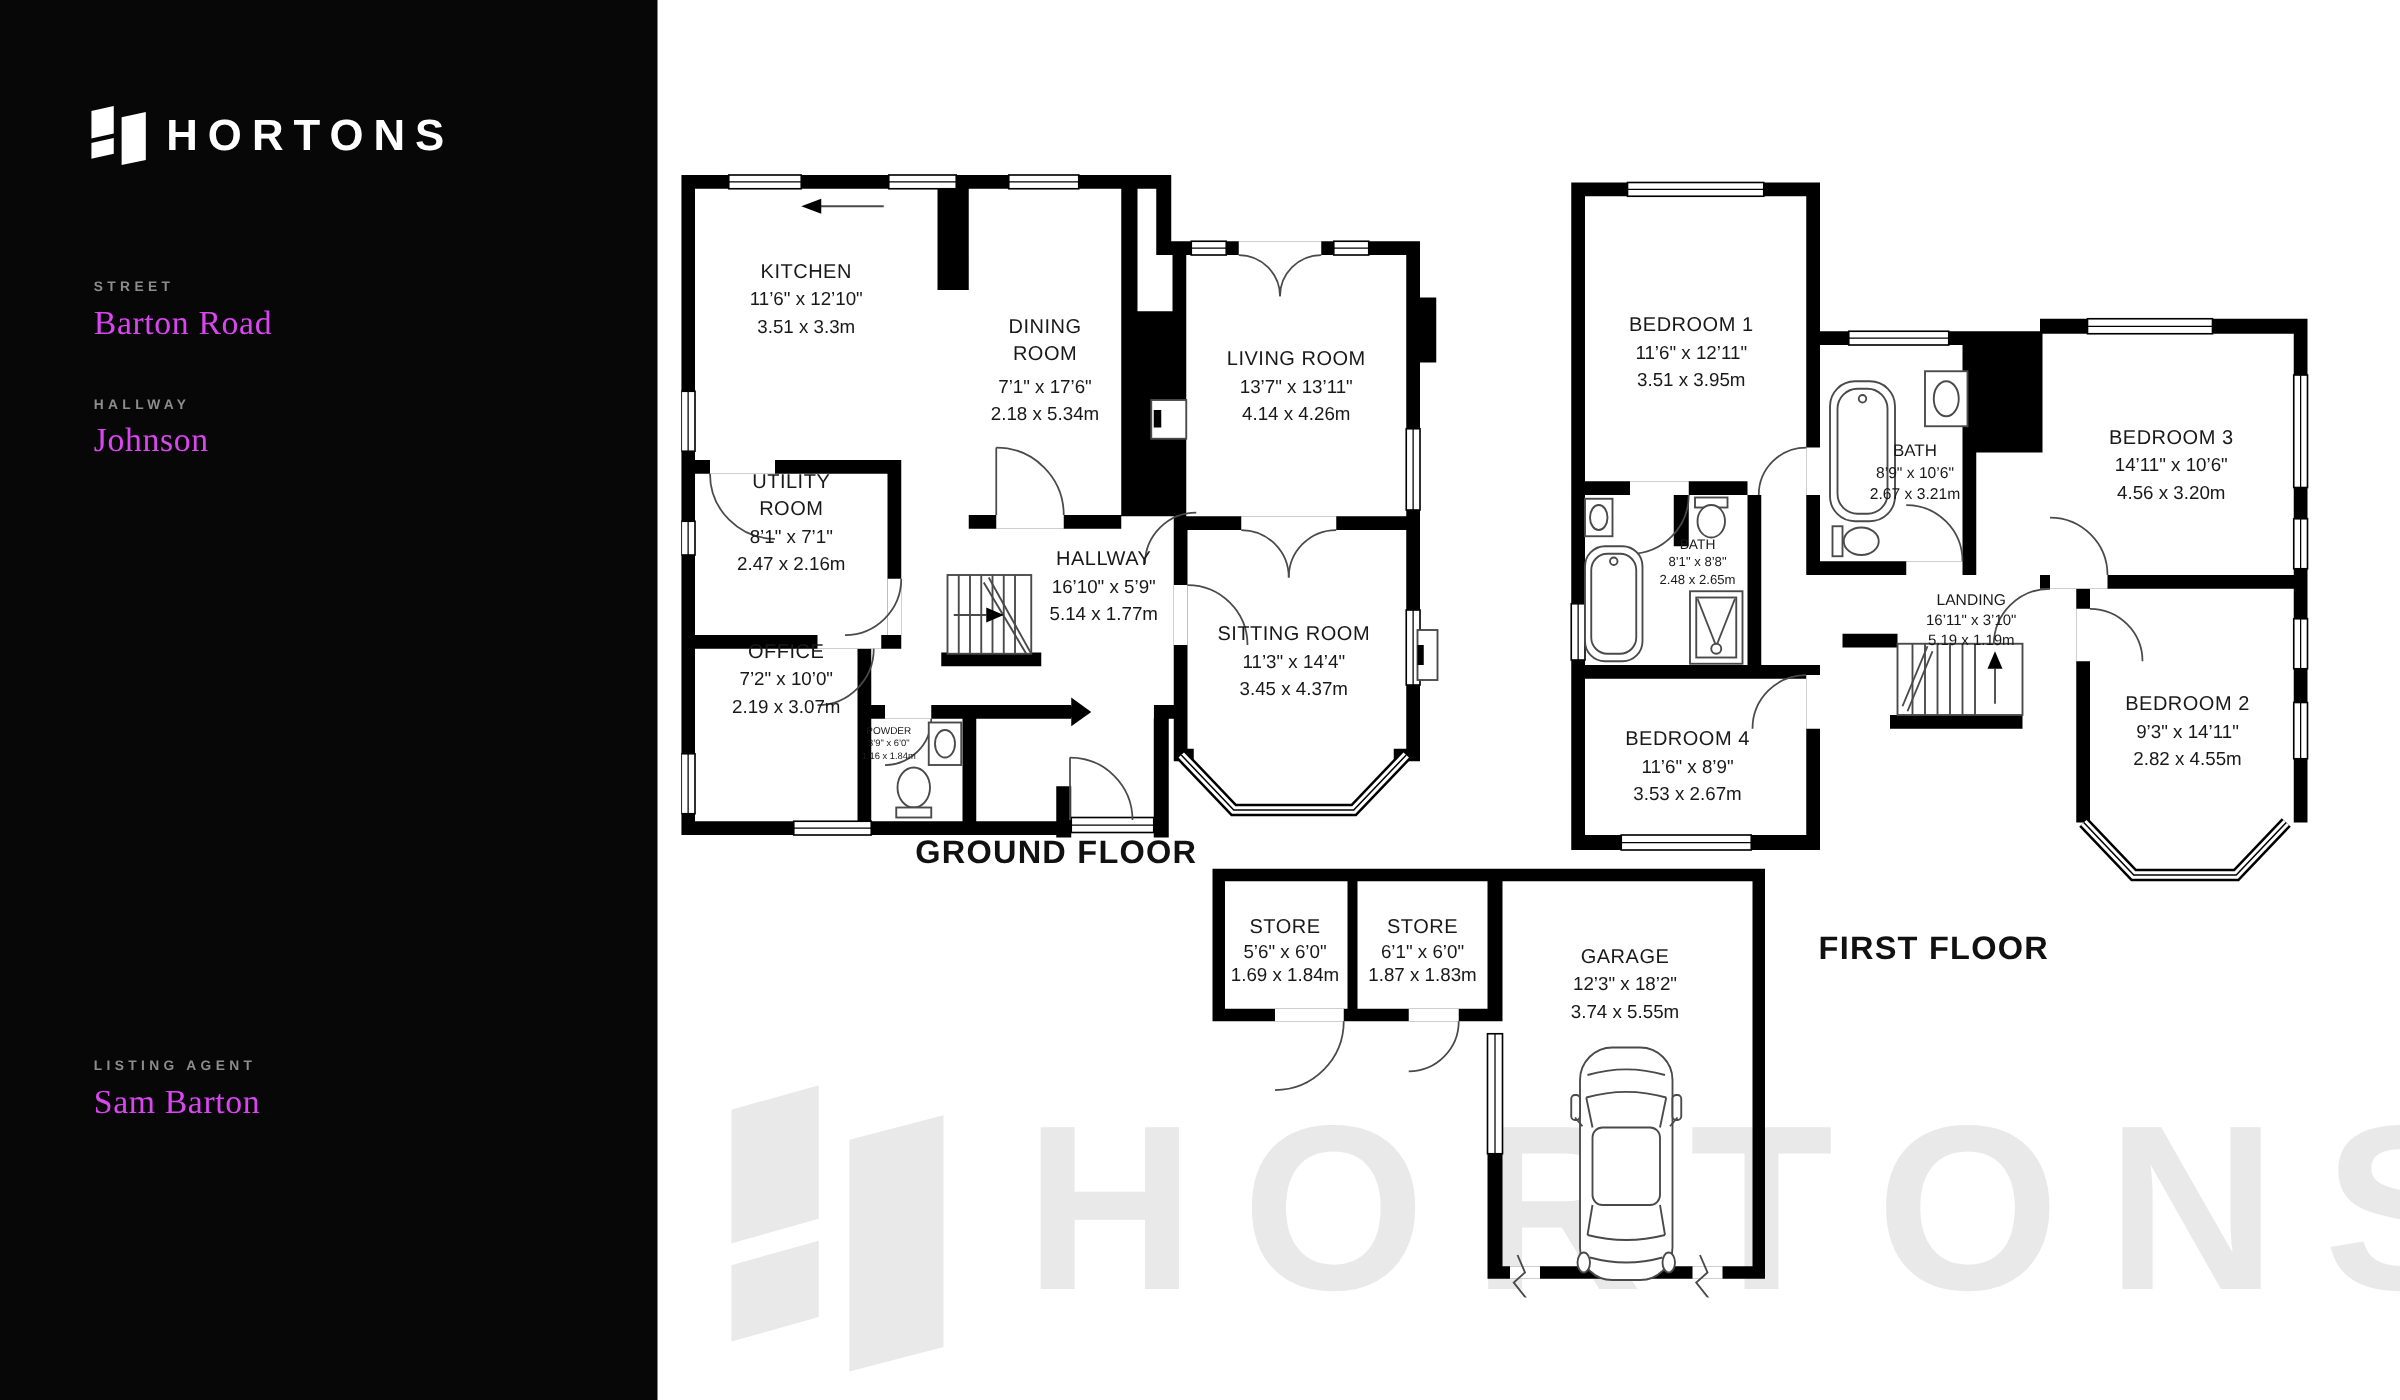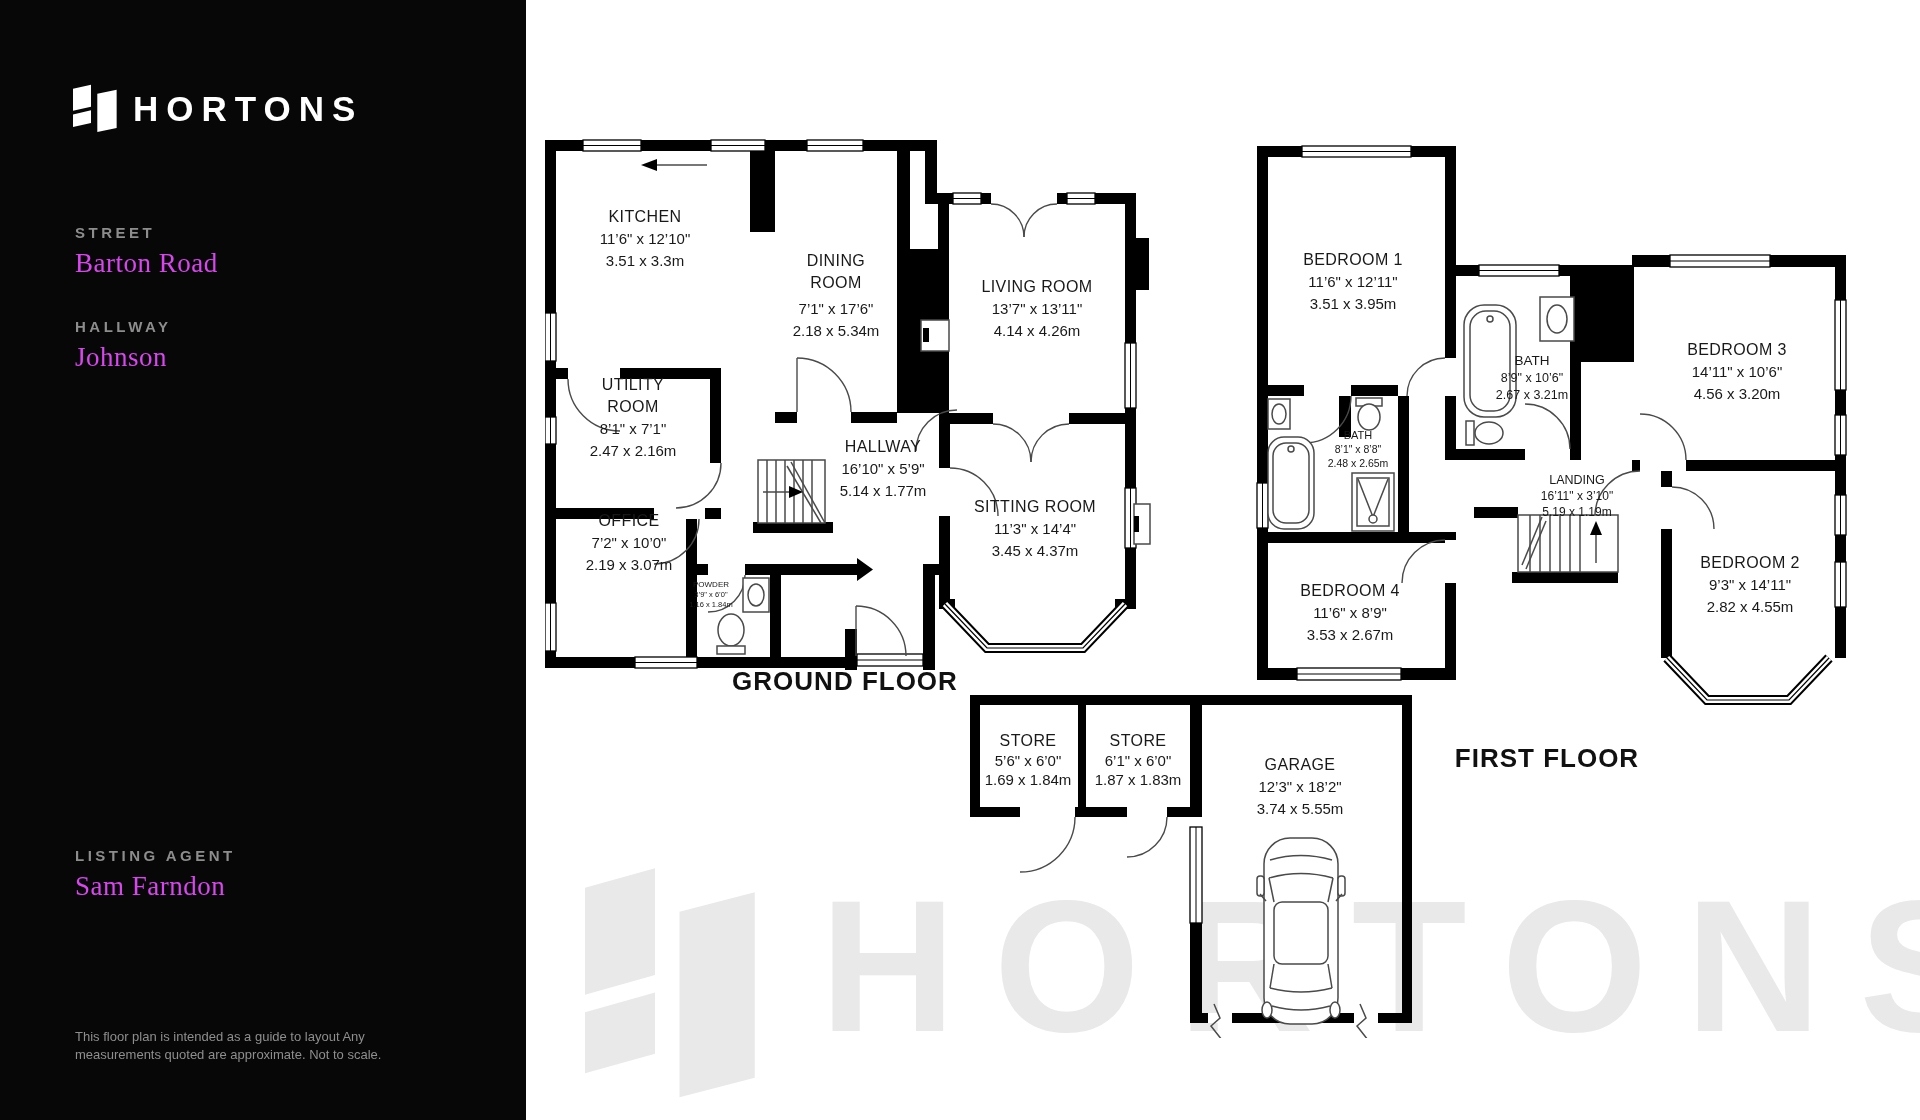--- a/index.html
+++ b/index.html
@@ -4,21 +4,21 @@
 <style>
   html,body{margin:0;padding:0;}
   body{width:1920px;height:1120px;position:relative;background:#ffffff;overflow:hidden;
        font-family:"Liberation Sans",sans-serif;}
 
   
   .sidebar{position:absolute;left:0;top:0;width:526px;height:1120px;background:#070707;z-index:5;}
   .brand{position:absolute;left:73px;top:84px;display:flex;align-items:center;}
   .brand-text{color:#ffffff;font-size:35px;font-weight:600;letter-spacing:8px;margin-left:15px;}
   .side-field{position:absolute;left:75px;}
-  .side-label{font-size:15px;font-weight:600;letter-spacing:3.5px;color:#8d8d8d;}
+  .side-label{font-size:11px;font-weight:600;letter-spacing:3.5px;color:#8d8d8d;}
   .side-value{font-family:"Liberation Serif",serif;font-size:27px;color:#d946ef;margin-top:7px;letter-spacing:0.5px;}
   .disclaimer{position:absolute;left:75px;top:1028px;width:378px;font-size:13px;line-height:1.35;color:#8e8e8e;}
 
   
   .wm-mark{position:absolute;left:585px;top:866px;z-index:1;}
   .wm-text{position:absolute;left:820px;top:872px;z-index:1;font-size:188px;line-height:188px;
            font-weight:bold;letter-spacing:38px;color:#e9e9e9;white-space:nowrap;}
 
   
   .plan{position:absolute;z-index:2;}
@@ -67,24 +67,23 @@
     <div class="side-value">Barton Road</div>
   </div>
 
   <div class="side-field" style="top:318px">
     <div class="side-label">HALLWAY</div>
     <div class="side-value">Johnson</div>
   </div>
 
   <div class="side-field" style="top:847px">
     <div class="side-label">LISTING AGENT</div>
-    <div class="side-value">Sam Farndon</div>
+    <div class="side-value">Sam Barton</div>
   </div>
 
-  <div class="disclaimer">This floor plan is intended  as a guide to layout Any measurements quoted are approximate. Not to scale.</div>
 </div>
 
 <svg class="plan" style="left:545px;top:118px" width="620" height="600" viewBox="0 0 620 600">
 
   <path class="w" d="
     M0,22h392v11h-392z  M0,22h11v528h-11z  M0,539h312v11h-312z
     M205,22h25v92h-25z
     M11,250h165v11h-165z  M165,250h11v140h-11z
     M11,390h165v11h-165z  M141,401h11v149h-11z
     M152,446h84v11h-84z   M225,446h11v104h-11z

